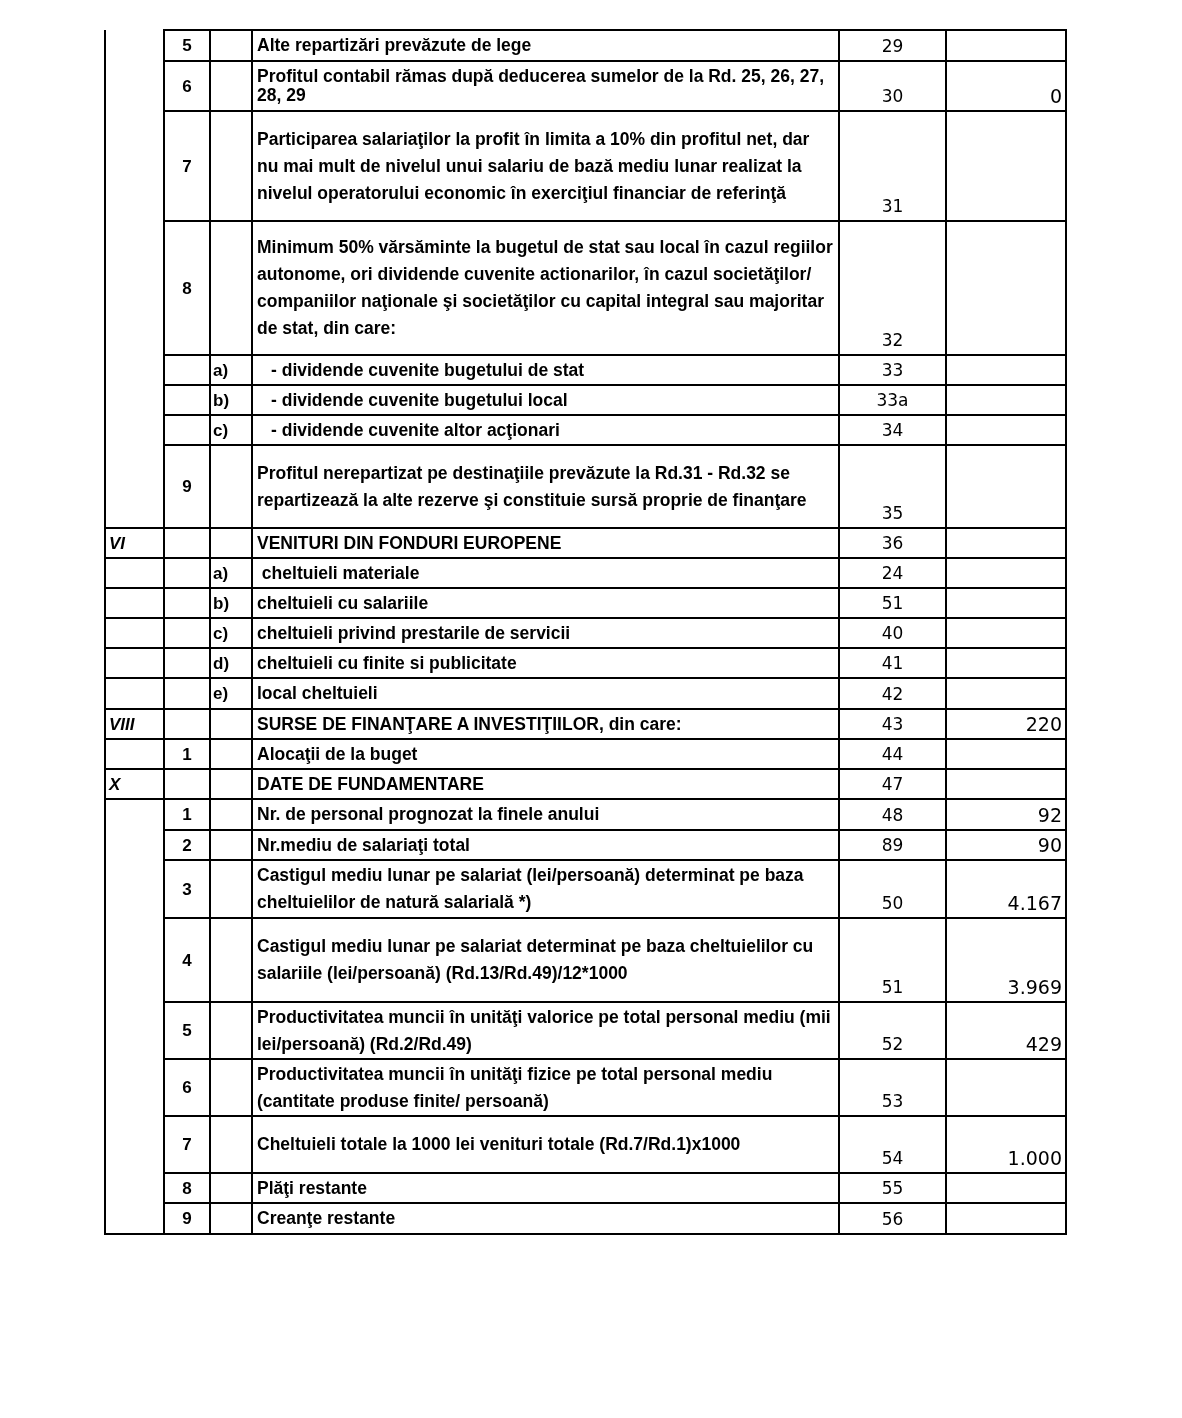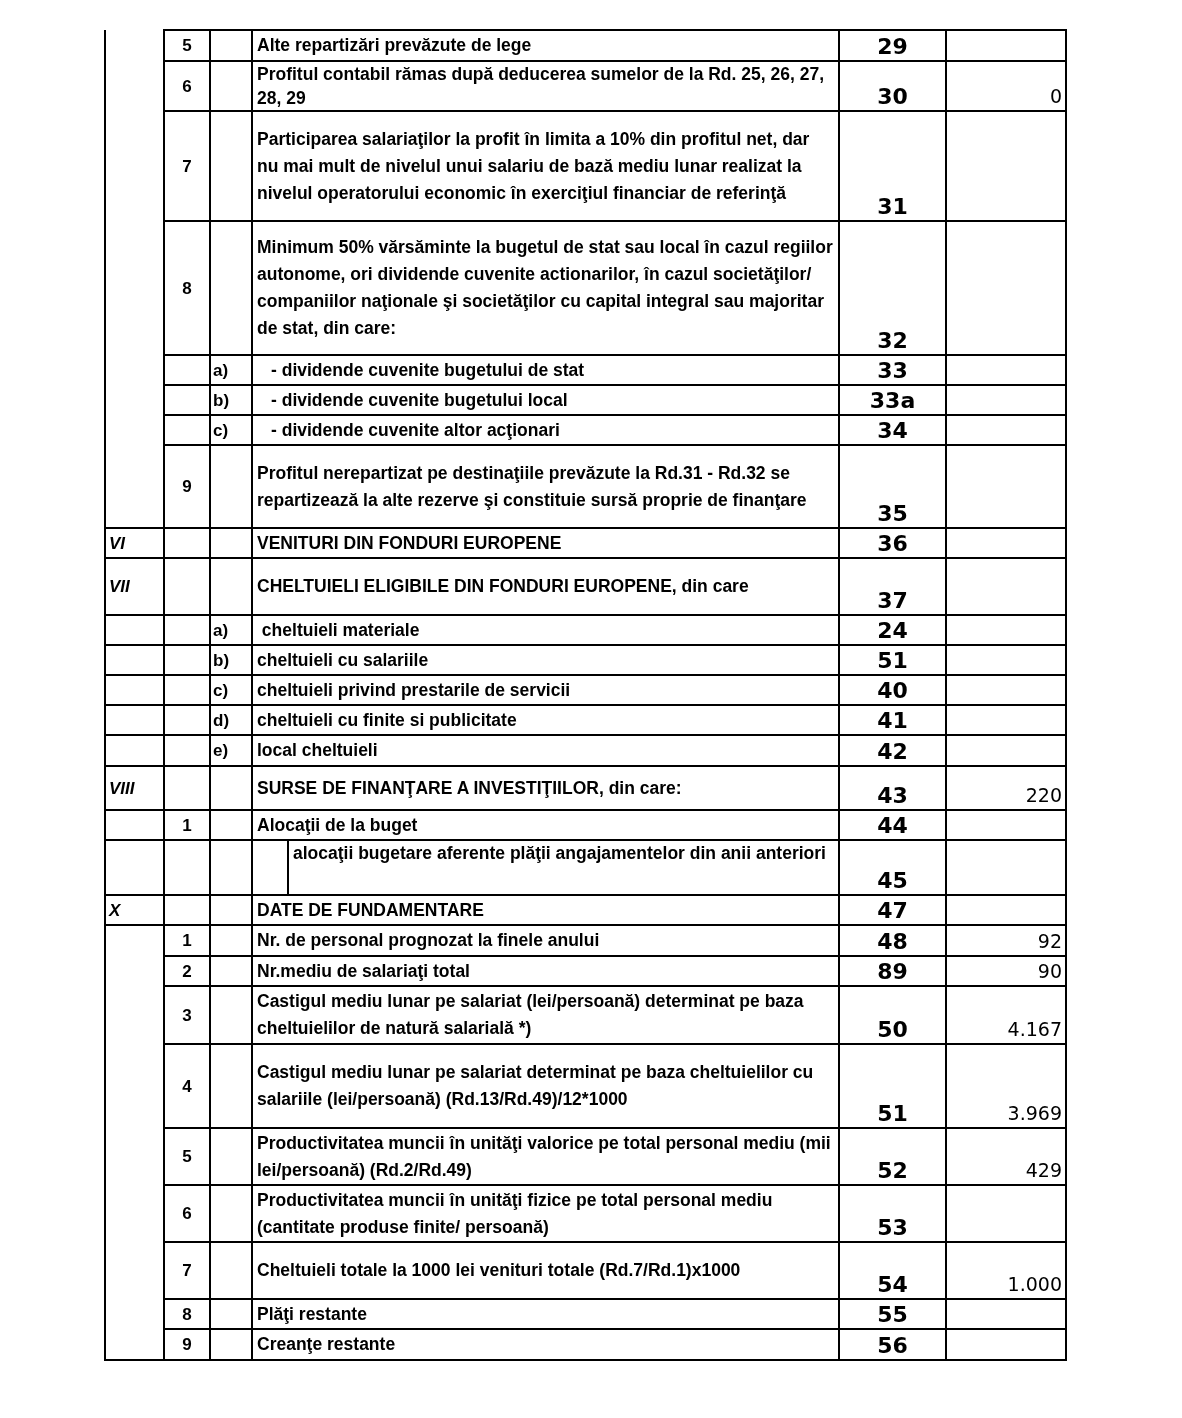--- a/index.html
+++ b/index.html
@@ -7,21 +7,21 @@
   .page { position:absolute; left:104px; top:29px; width:961px; }
   table { border-collapse:collapse; table-layout:fixed; width:961px; font-family:"Liberation Sans", sans-serif; font-size:17.5px; font-weight:bold; color:#000; }
   td { border:2px solid #000; padding:0 4px; vertical-align:middle; line-height:27px; overflow:hidden; }
   td.c0 { border-top:none; border-bottom:none; border-left:2px solid #000; padding-left:3px; font-size:17px; }
   td.c0.sec { border-top:2px solid #000; border-bottom:2px solid #000;font-style:italic; }
   td.c0.open-bottom { border-bottom:none; }
   td.c0.open-top { border-top:none; }
   td.c1 { text-align:center; font-size:17px; }
   td.c2 { font-size:17px; padding-left:2px; }
   td.c3 { text-align:left; }
-  td.c4 { text-align:center; vertical-align:bottom; font-weight:bold; font-family:"DejaVu Sans", sans-serif; font-size:22px; }
+  td.c4 { text-align:center; vertical-align:bottom; font-weight:normal; font-family:"DejaVu Sans", sans-serif; font-size:17px; }
   td.c5 { text-align:right; vertical-align:bottom; font-weight:normal; font-family:"DejaVu Sans", sans-serif; font-size:19px; padding-right:3px; }
   .indent { padding-left:18px; }
   .inner-wrap { display:flex; height:100%; }
   .inner-gap { width:34px; border-right:2px solid #000; }
   .inner-text { padding-left:4px; }
   td.nopad { padding:0; }
 </style>
 </head>
 <body>
 
@@ -43,21 +43,21 @@
       <td class="c2"></td>
       <td class="c3">Alte repartizări prevăzute de lege</td>
       <td class="c4">29</td>
       <td class="c5"></td>
     </tr>
 
     <tr style="height:50px">
       <td class="c0"></td>
       <td class="c1">6</td>
       <td class="c2"></td>
-      <td class="c3" style="line-height:24px">Profitul contabil rămas după deducerea sumelor de la Rd. 25, 26, 27, 28, 29</td>
+      <td class="c3" style="line-height:19px">Profitul contabil rămas după deducerea sumelor de la Rd. 25, 26, 27, 28, 29</td>
       <td class="c4">30</td>
       <td class="c5">0</td>
     </tr>
 
     <tr style="height:110px">
       <td class="c0"></td>
       <td class="c1">7</td>
       <td class="c2"></td>
       <td class="c3">Participarea salariaţilor la profit în limita a 10% din profitul net,  dar nu mai mult de nivelul unui salariu de bază mediu lunar realizat la nivelul operatorului economic în exerciţiul financiar de referinţă</td>
       <td class="c4">31</td>
@@ -111,28 +111,20 @@
 
     <tr style="height:30px">
       <td class="c0 sec">VI</td>
       <td class="c1"></td>
       <td class="c2"></td>
       <td class="c3">VENITURI DIN FONDURI EUROPENE</td>
       <td class="c4">36</td>
       <td class="c5"></td>
     </tr>
 
-    <tr style="height:57px">
-      <td class="c0 sec">VII</td>
-      <td class="c1"></td>
-      <td class="c2"></td>
-      <td class="c3">CHELTUIELI ELIGIBILE DIN FONDURI EUROPENE,   din care</td>
-      <td class="c4">37</td>
-      <td class="c5"></td>
-    </tr>
 
     <tr style="height:30px">
       <td class="c0 sec"></td>
       <td class="c1"></td>
       <td class="c2">a)</td>
       <td class="c3" style="white-space:pre"> cheltuieli materiale</td>
       <td class="c4">24</td>
       <td class="c5"></td>
     </tr>
     <tr style="height:30px">
@@ -161,51 +153,38 @@
     </tr>
     <tr style="height:31px">
       <td class="c0 sec"></td>
       <td class="c1"></td>
       <td class="c2">e)</td>
       <td class="c3">local cheltuieli</td>
       <td class="c4">42</td>
       <td class="c5"></td>
     </tr>
 
-    <tr style="height:44px">
+    <tr style="height:30px">
       <td class="c0 sec">VIII</td>
       <td class="c1"></td>
       <td class="c2"></td>
       <td class="c3">SURSE DE FINANŢARE A INVESTIŢIILOR, din care:</td>
       <td class="c4">43</td>
       <td class="c5">220</td>
     </tr>
 
     <tr style="height:30px">
       <td class="c0 sec"></td>
       <td class="c1">1</td>
       <td class="c2"></td>
       <td class="c3">Alocaţii de la buget</td>
       <td class="c4">44</td>
       <td class="c5"></td>
     </tr>
 
-    <tr style="height:53px">
-      <td class="c0 sec"></td>
-      <td class="c1"></td>
-      <td class="c2"></td>
-      <td class="c3 nopad">
-        <div class="inner-wrap" style="height:53px">
-          <div class="inner-gap"></div>
-          <div class="inner-text" style="line-height:25px;">alocaţii bugetare aferente plăţii angajamentelor din anii anteriori</div>
-        </div>
-      </td>
-      <td class="c4">45</td>
-      <td class="c5"></td>
-    </tr>
 
 
     <tr style="height:30px">
       <td class="c0 sec">X</td>
       <td class="c1"></td>
       <td class="c2"></td>
       <td class="c3">DATE DE FUNDAMENTARE</td>
       <td class="c4">47</td>
       <td class="c5"></td>
     </tr>

